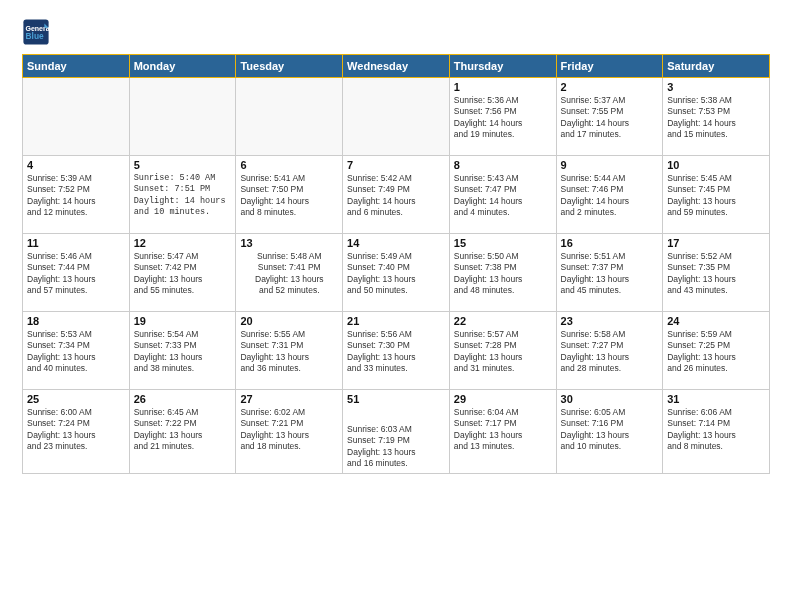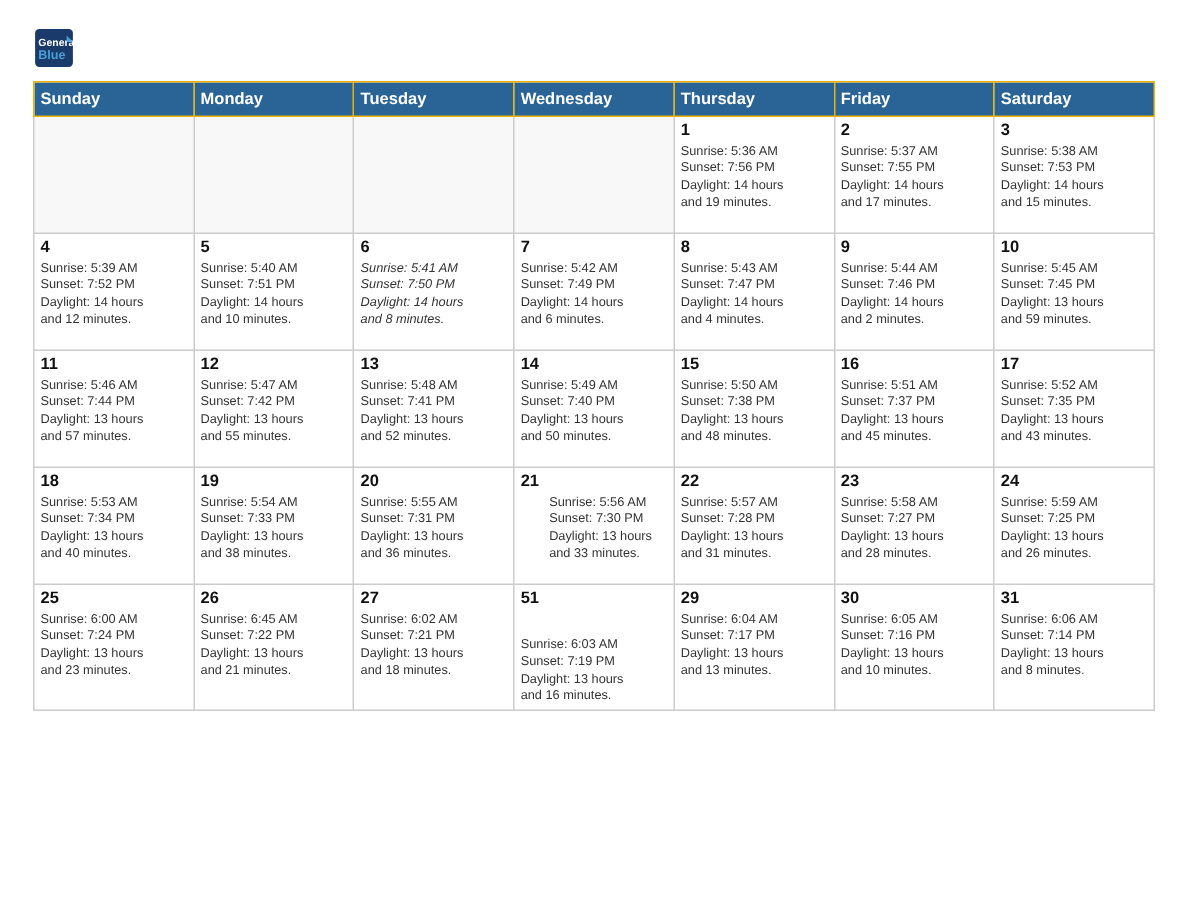--- a/index.html
+++ b/index.html
@@ -157,28 +157,28 @@
         <tr>
           <td>
             <div class="day-num">4</div>
             <div class="day-info" style="white-space: pre-line;">Sunrise: 5:39 AM
 Sunset: 7:52 PM
 Daylight: 14 hours
 and 12 minutes.</div>
           </td>
           <td>
             <div class="day-num">5</div>
-            <div class="day-info" style="white-space: pre-line;">Sunrise: 5:40 AM
+            <div class="day-info" style="white-space: pre-line; font-family: Liberation Mono, monospace;">Sunrise: 5:40 AM
 Sunset: 7:51 PM
 Daylight: 14 hours
 and 10 minutes.</div>
           </td>
           <td>
             <div class="day-num">6</div>
-            <div class="day-info" style="white-space: pre-line; font-style: italic;">Sunrise: 5:41 AM
+            <div class="day-info" style="white-space: pre-line;">Sunrise: 5:41 AM
 Sunset: 7:50 PM
 Daylight: 14 hours
 and 8 minutes.</div>
           </td>
           <td>
             <div class="day-num">7</div>
             <div class="day-info" style="white-space: pre-line;">Sunrise: 5:42 AM
 Sunset: 7:49 PM
 Daylight: 14 hours
 and 6 minutes.</div>
@@ -215,21 +215,21 @@
           </td>
           <td>
             <div class="day-num">12</div>
             <div class="day-info" style="white-space: pre-line;">Sunrise: 5:47 AM
 Sunset: 7:42 PM
 Daylight: 13 hours
 and 55 minutes.</div>
           </td>
           <td>
             <div class="day-num">13</div>
-            <div class="day-info" style="white-space: pre-line;">Sunrise: 5:48 AM
+            <div class="day-info" style="white-space: pre-line; text-align: center;">Sunrise: 5:48 AM
 Sunset: 7:41 PM
 Daylight: 13 hours
 and 52 minutes.</div>
           </td>
           <td>
             <div class="day-num">14</div>
             <div class="day-info" style="white-space: pre-line;">Sunrise: 5:49 AM
 Sunset: 7:40 PM
 Daylight: 13 hours
 and 50 minutes.</div>
@@ -273,21 +273,21 @@
           </td>
           <td>
             <div class="day-num">20</div>
             <div class="day-info" style="white-space: pre-line;">Sunrise: 5:55 AM
 Sunset: 7:31 PM
 Daylight: 13 hours
 and 36 minutes.</div>
           </td>
           <td>
             <div class="day-num">21</div>
-            <div class="day-info" style="white-space: pre-line; margin-left: 19px;">Sunrise: 5:56 AM
+            <div class="day-info" style="white-space: pre-line;">Sunrise: 5:56 AM
 Sunset: 7:30 PM
 Daylight: 13 hours
 and 33 minutes.</div>
           </td>
           <td>
             <div class="day-num">22</div>
             <div class="day-info" style="white-space: pre-line;">Sunrise: 5:57 AM
 Sunset: 7:28 PM
 Daylight: 13 hours
 and 31 minutes.</div>

